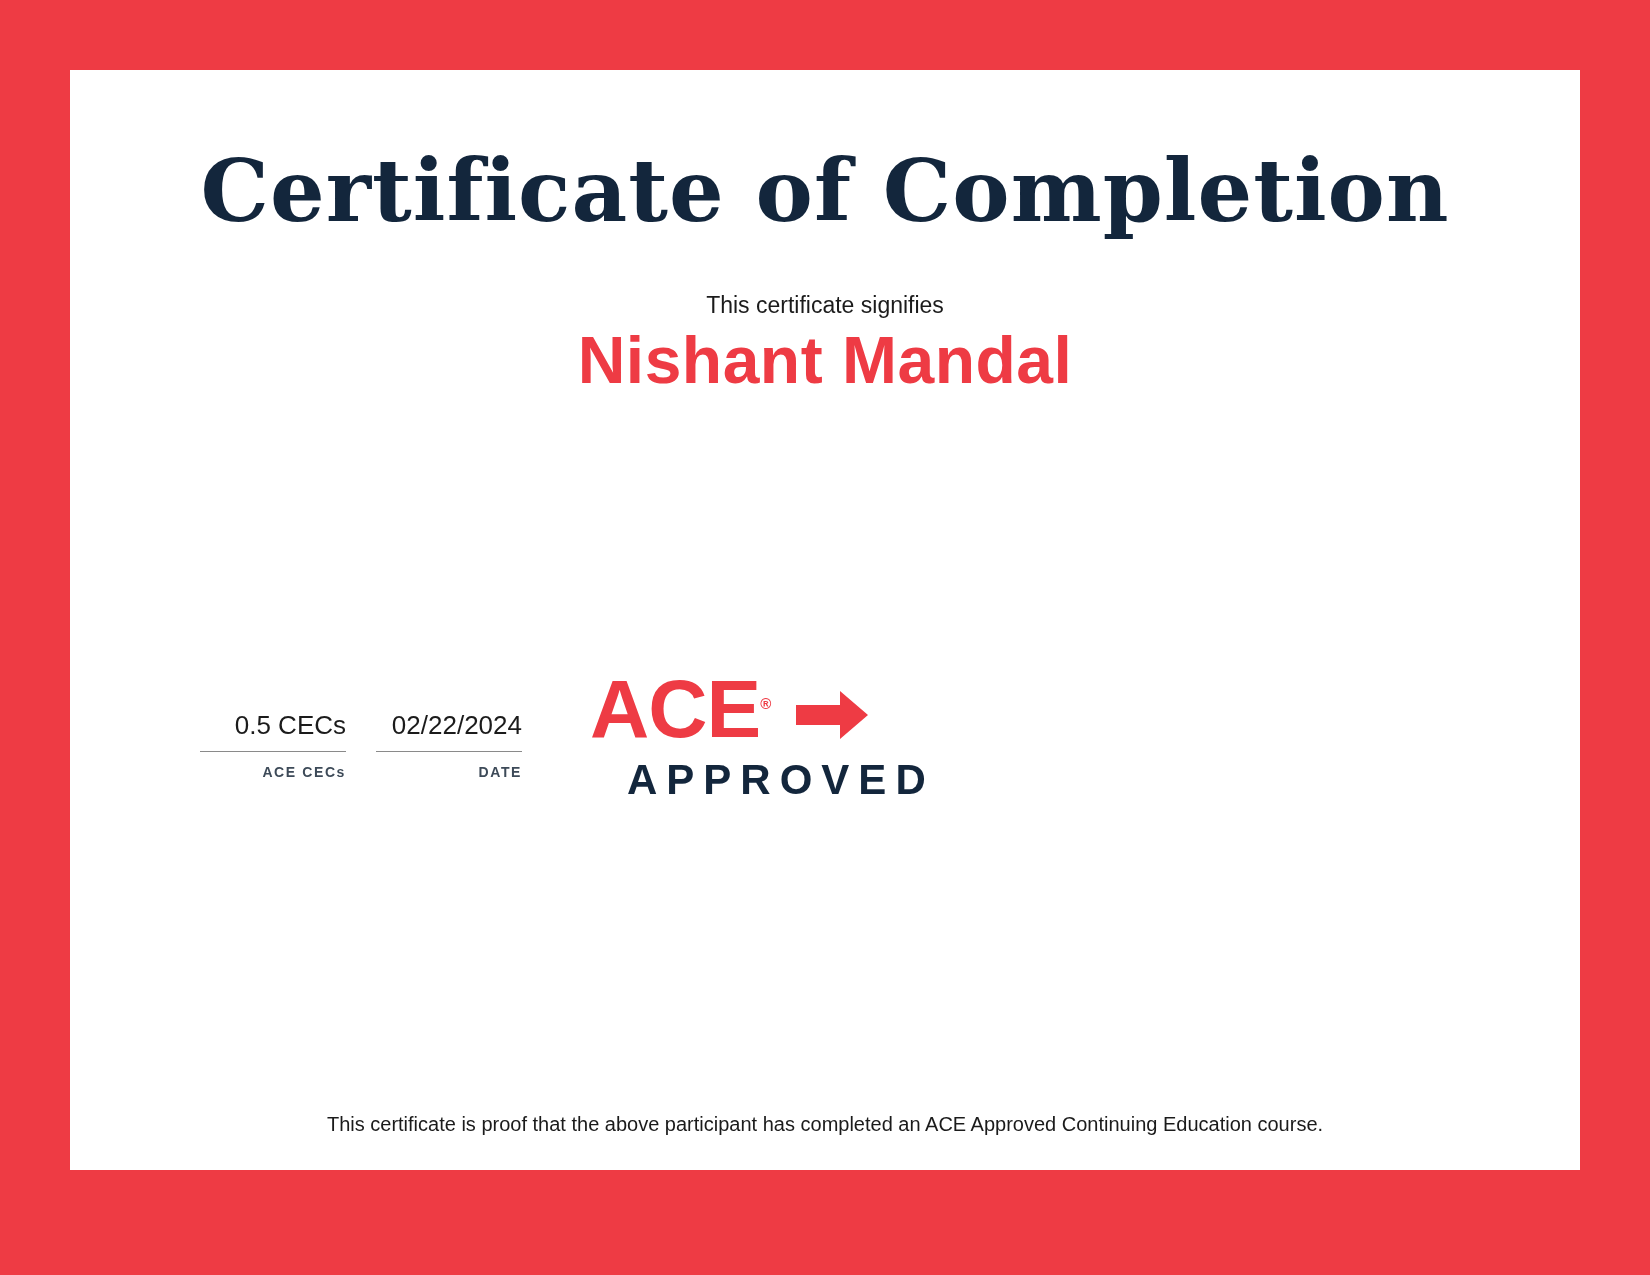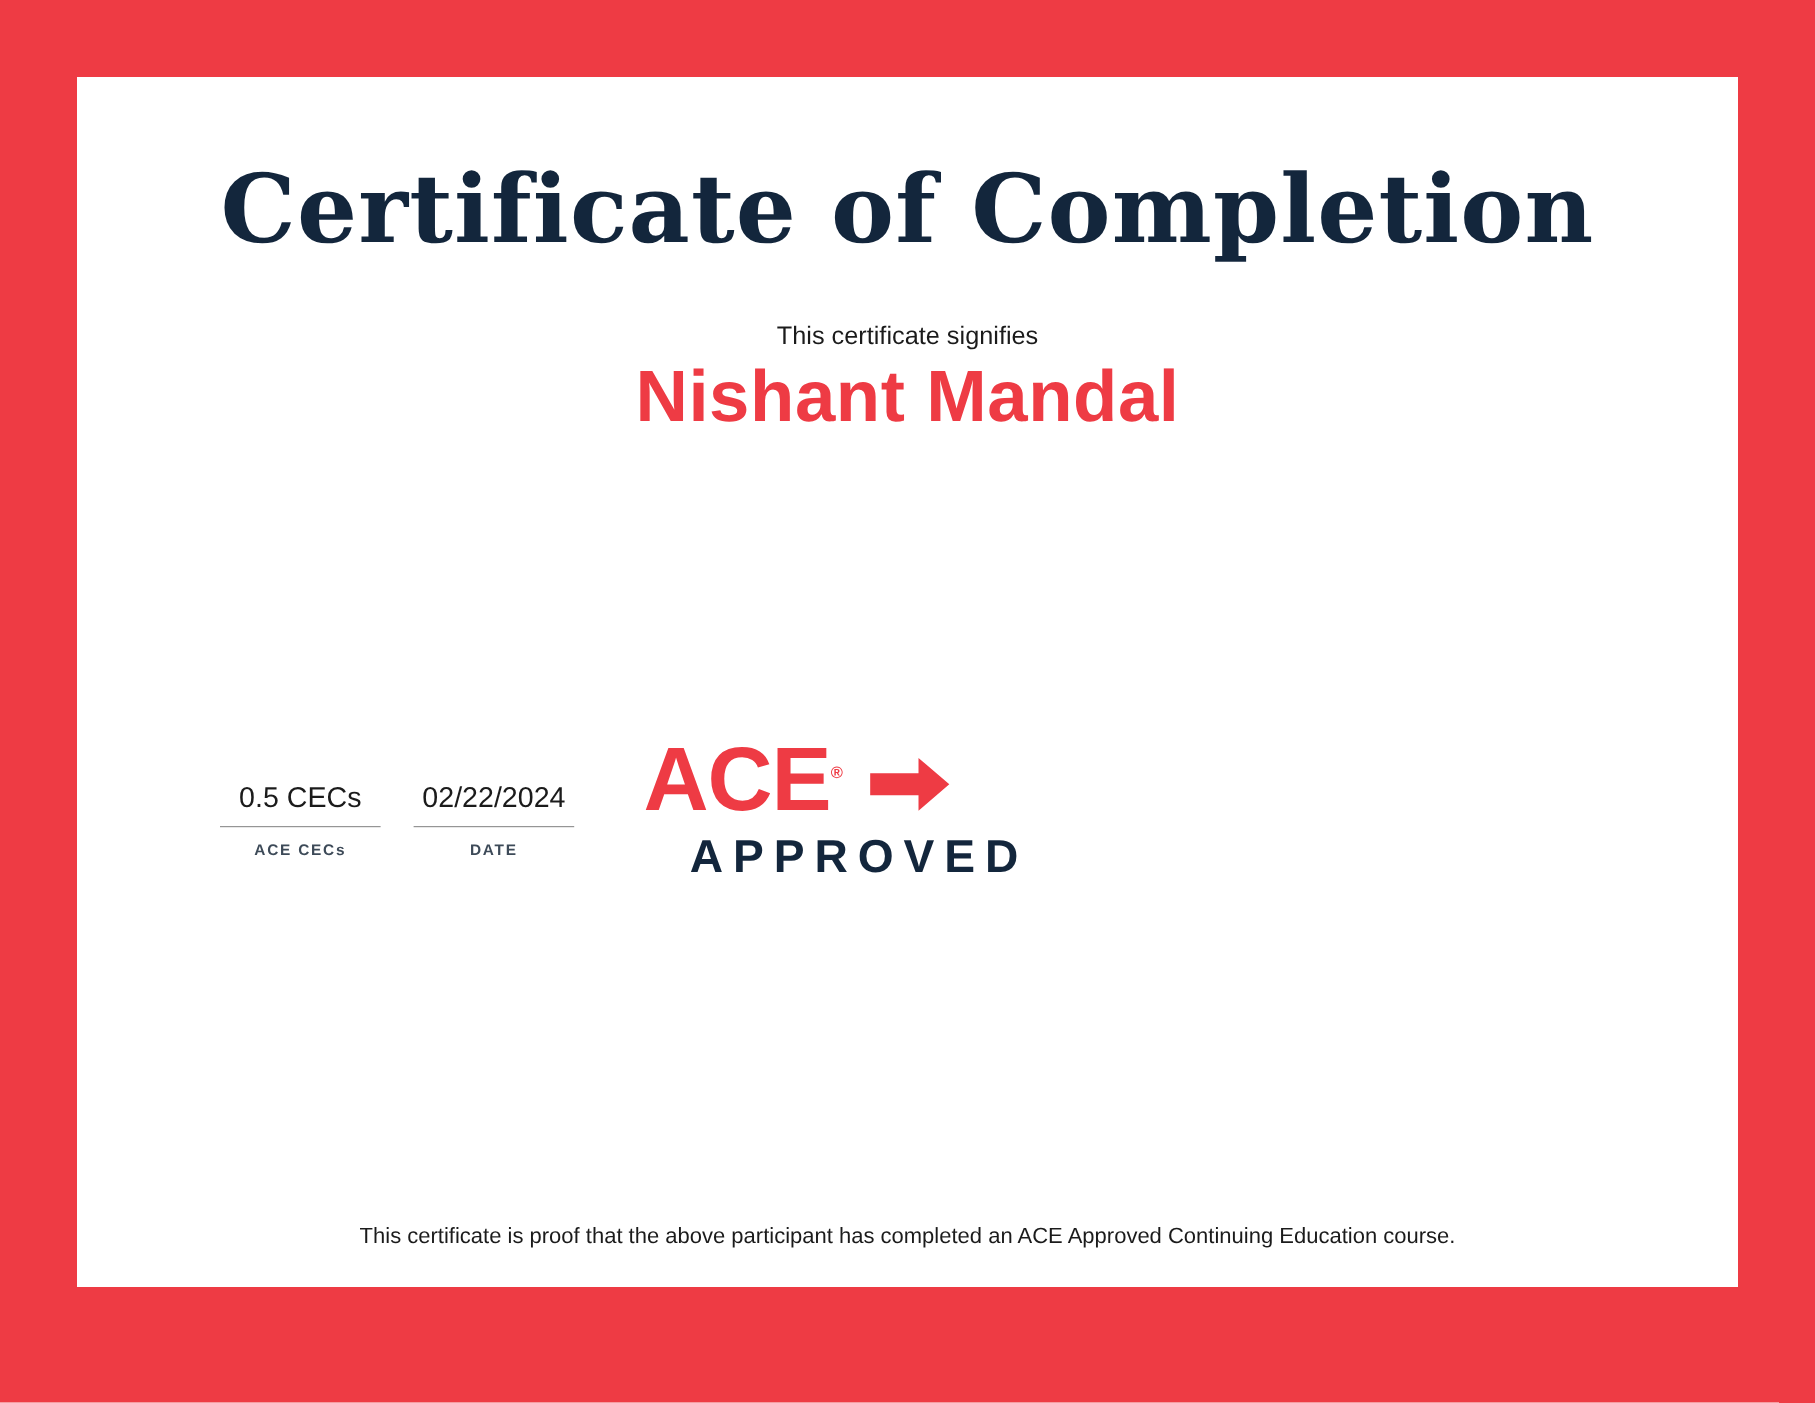--- a/index.html
+++ b/index.html
@@ -82,21 +82,21 @@
   
   .lower-row {
     position: absolute;
     top: 600px;
     left: 0;
     width: 100%;
     height: 160px;
   }
   .field {
     position: absolute;
-    text-align: center;
+    text-align: right;
   }
   .field-value {
     font-size: 26px;
     color: #1b1b1b;
     padding-bottom: 10px;
     white-space: nowrap;
   }
   .field-rule {
     border-top: 1.5px solid #8a8a8a;
     width: 100%;
@@ -120,21 +120,21 @@
     justify-content: center;
     padding-bottom: 2px;
   }
 
   
   .ace-logo {
     position: absolute;
     left: 510px;
     top: 0px;
     width: 290px;
-    text-align: center;
+    text-align: right;
   }
   .ace-word {
     font-size: 82px;
     font-weight: 700;
     color: #ee3b44;
     letter-spacing: -1px;
     line-height: 0.95;
     display: inline-block;
     position: relative;
   }

